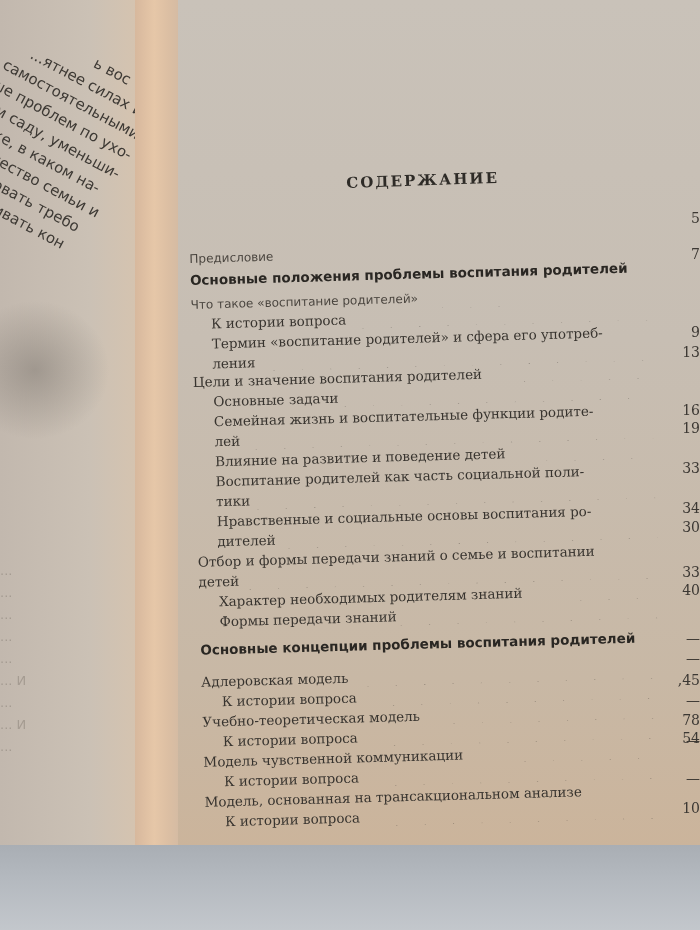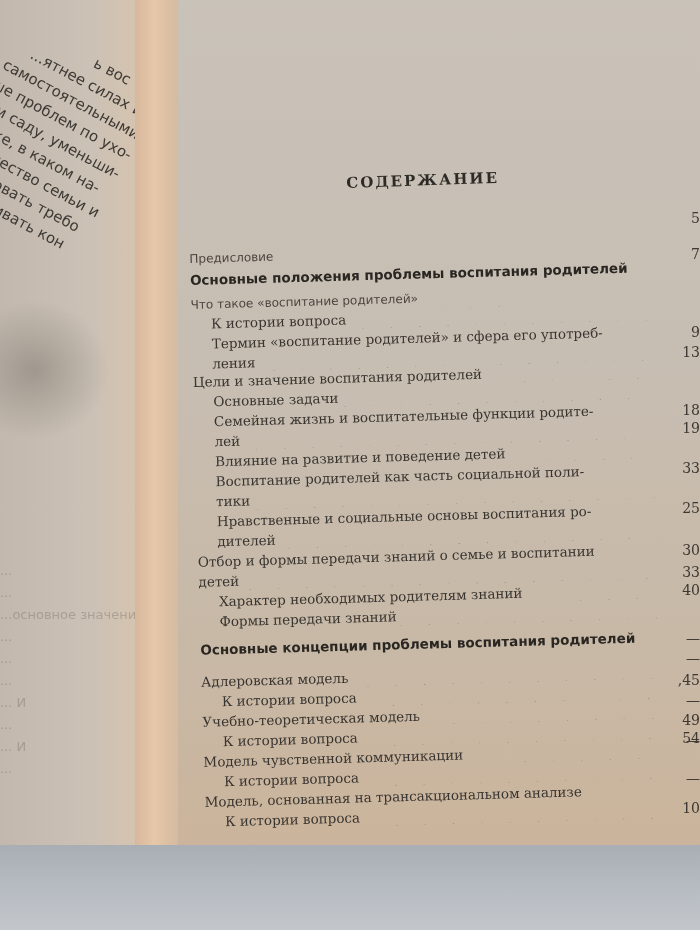--- a/index.html
+++ b/index.html
@@ -141,21 +141,20 @@
       <div style="padding-left:-10px">детском саду, уменьши-</div>
       <div>али также, в каком на-</div>
       <div>сотрудничество семьи и</div>
       <div>соответствовать требо</div>
       <div>больше развивать кон</div>
       <div>ми</div>
     </div>
     <div class="left-faint">
       <div>...</div>
       <div>...</div>
-      <div>...основное значени</div>
       <div>...</div>
       <div>...</div>
       <div>...</div>
       <div>...   И</div>
       <div>...</div>
       <div>...   И</div>
       <div>...</div>
     </div>
   </div>
 
@@ -269,32 +268,32 @@
         <span class="dots" style="left:190px">. . . . . . . . . . . . . . .</span>
       </div>
     </div>
   </div>
 
   <div class="pages-col">
     <div class="page-num" style="top:0px">5</div>
     <div class="page-num" style="top:36px">7</div>
     <div class="page-num" style="top:114px">9</div>
     <div class="page-num" style="top:134px">13</div>
-    <div class="page-num" style="top:192px">18</div>
+    <div class="page-num" style="top:192px">16</div>
     <div class="page-num" style="top:210px">19</div>
     <div class="page-num" style="top:250px">33</div>
-    <div class="page-num" style="top:290px">25</div>
-    <div class="page-num" style="top:332px">30</div>
+    <div class="page-num" style="top:290px">34</div>
+    <div class="page-num" style="top:309px">30</div>
     <div class="page-num" style="top:354px">33</div>
     <div class="page-num" style="top:372px">40</div>
     <div class="page-num" style="top:420px">—</div>
     <div class="page-num" style="top:440px">—</div>
     <div class="page-num" style="top:462px">,45</div>
     <div class="page-num" style="top:482px">—</div>
-    <div class="page-num" style="top:502px">49</div>
+    <div class="page-num" style="top:502px">78</div>
     <div class="page-num" style="top:522px">—</div>
     <div class="page-num" style="top:520px">54</div>
     <div class="page-num" style="top:560px">—</div>
     <div class="page-num" style="top:590px">10</div>
   </div>
 </div>
 
 <div class="table-surface"></div>
 
 </body></html>

